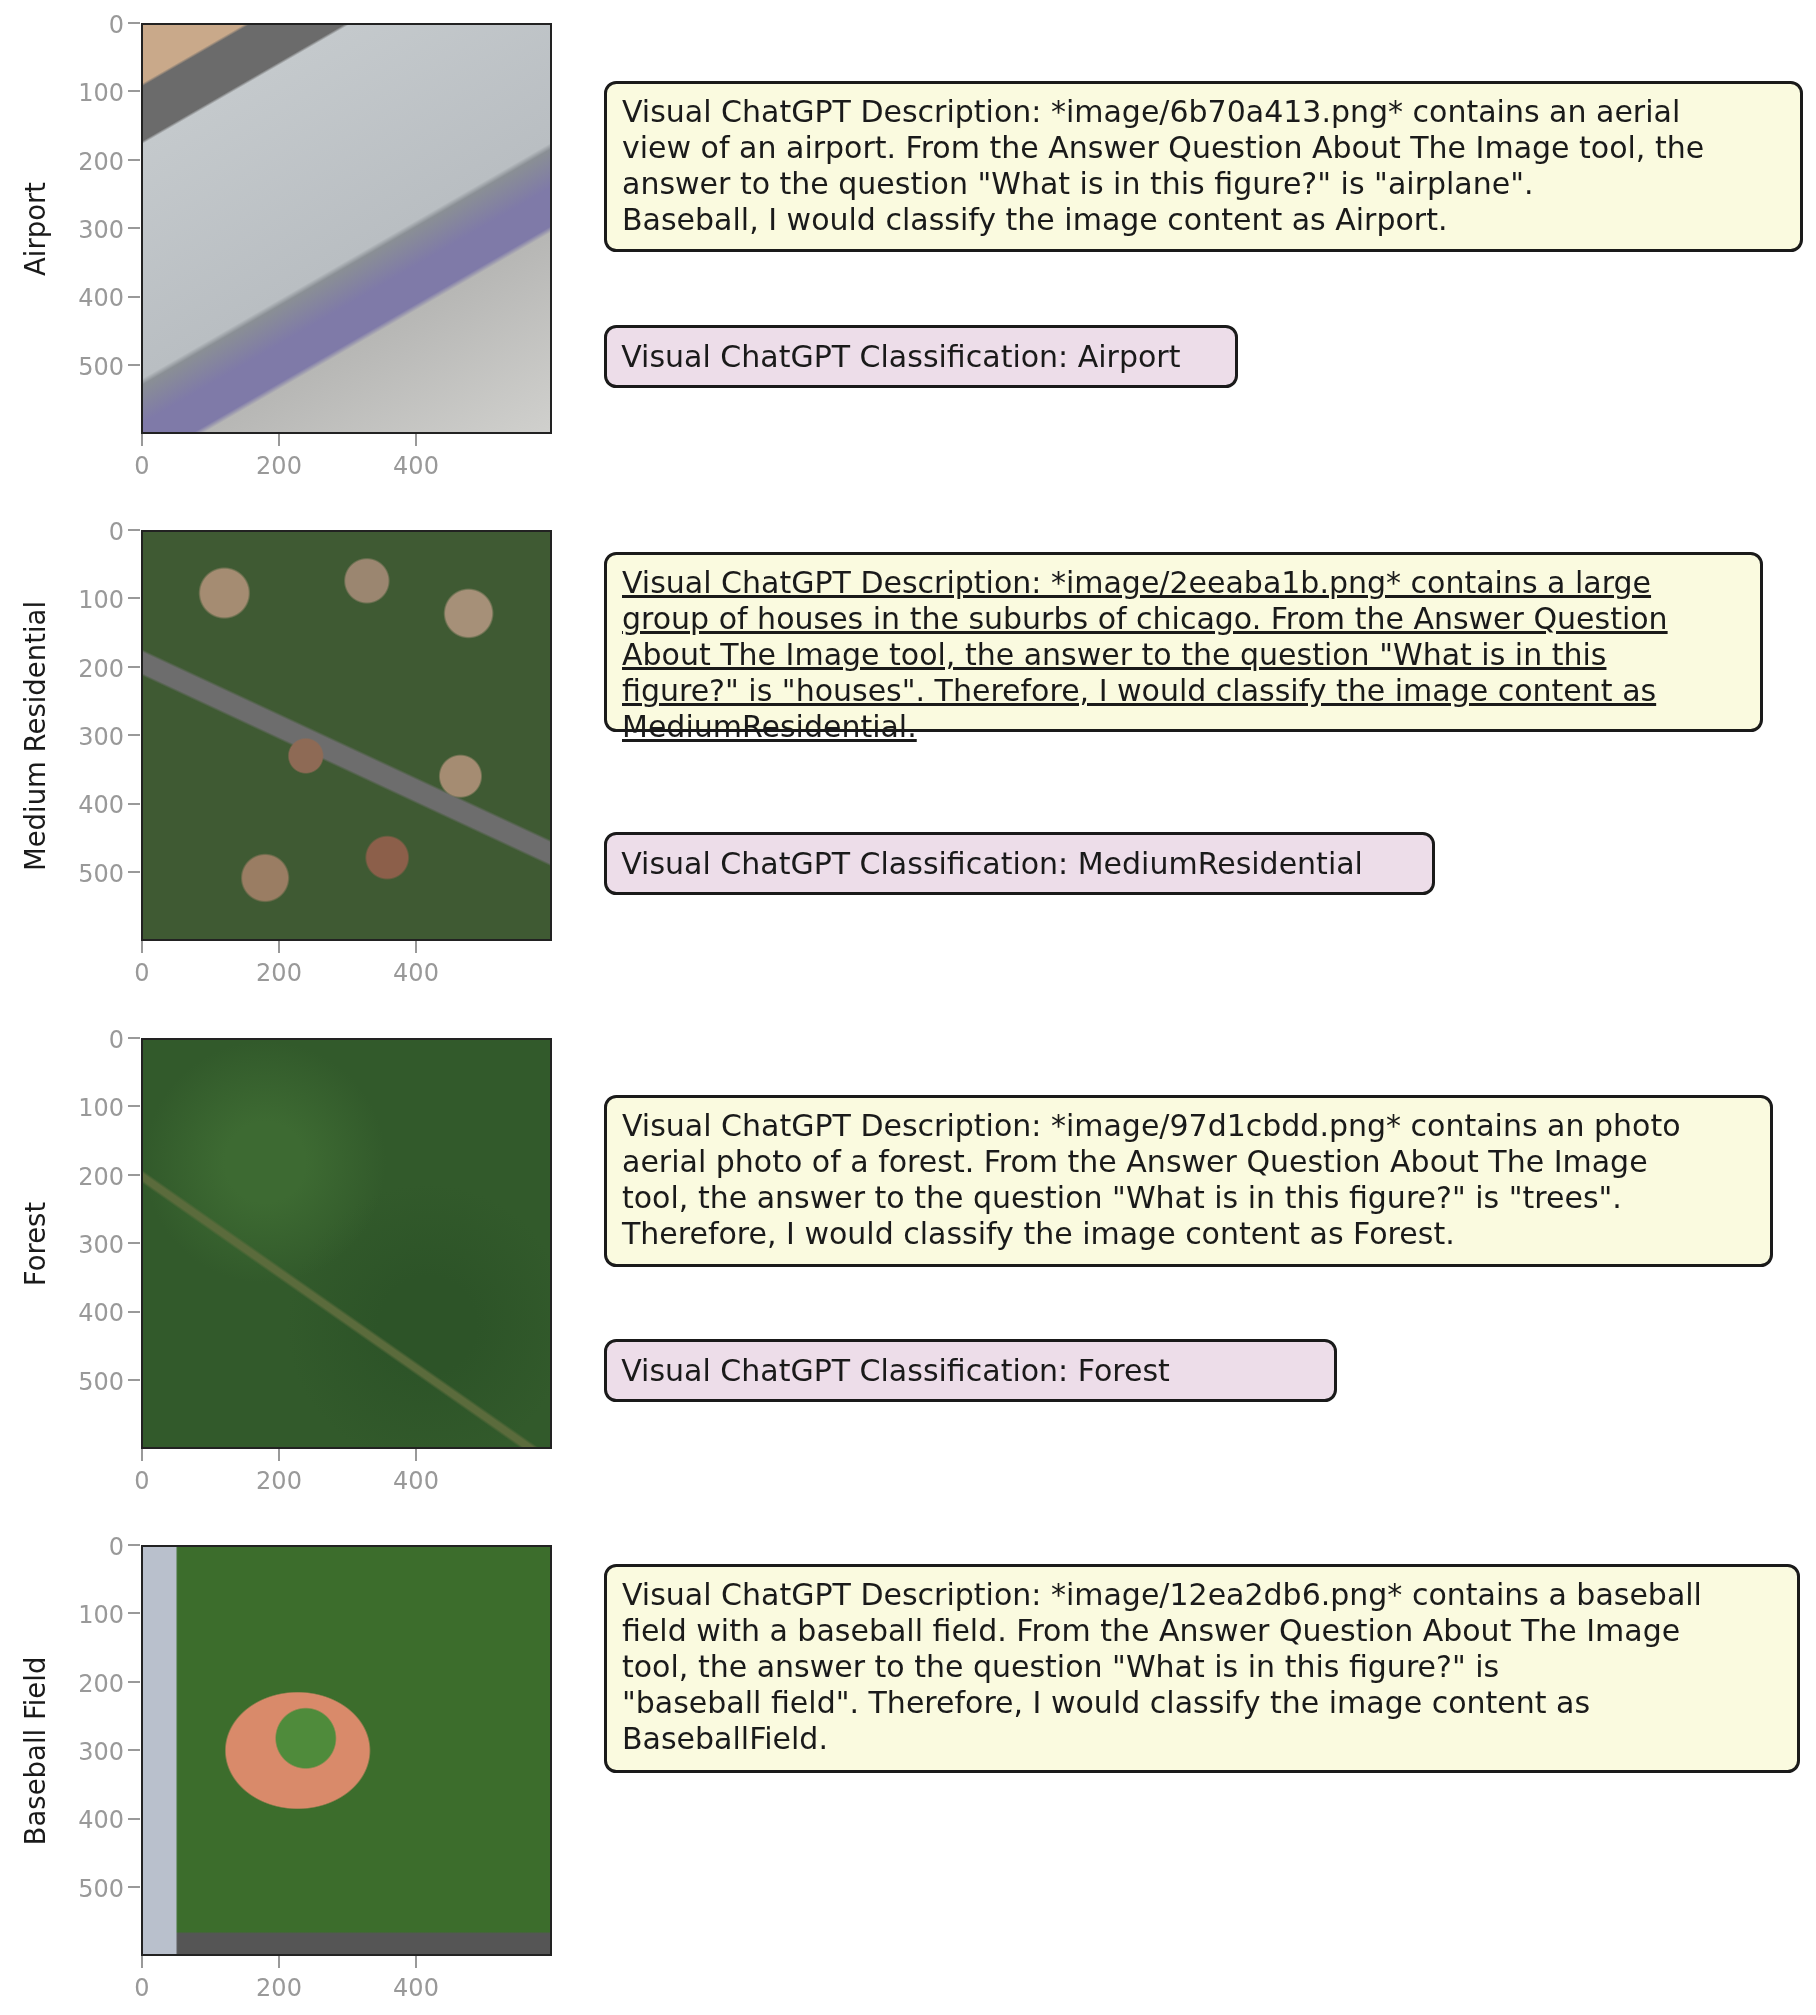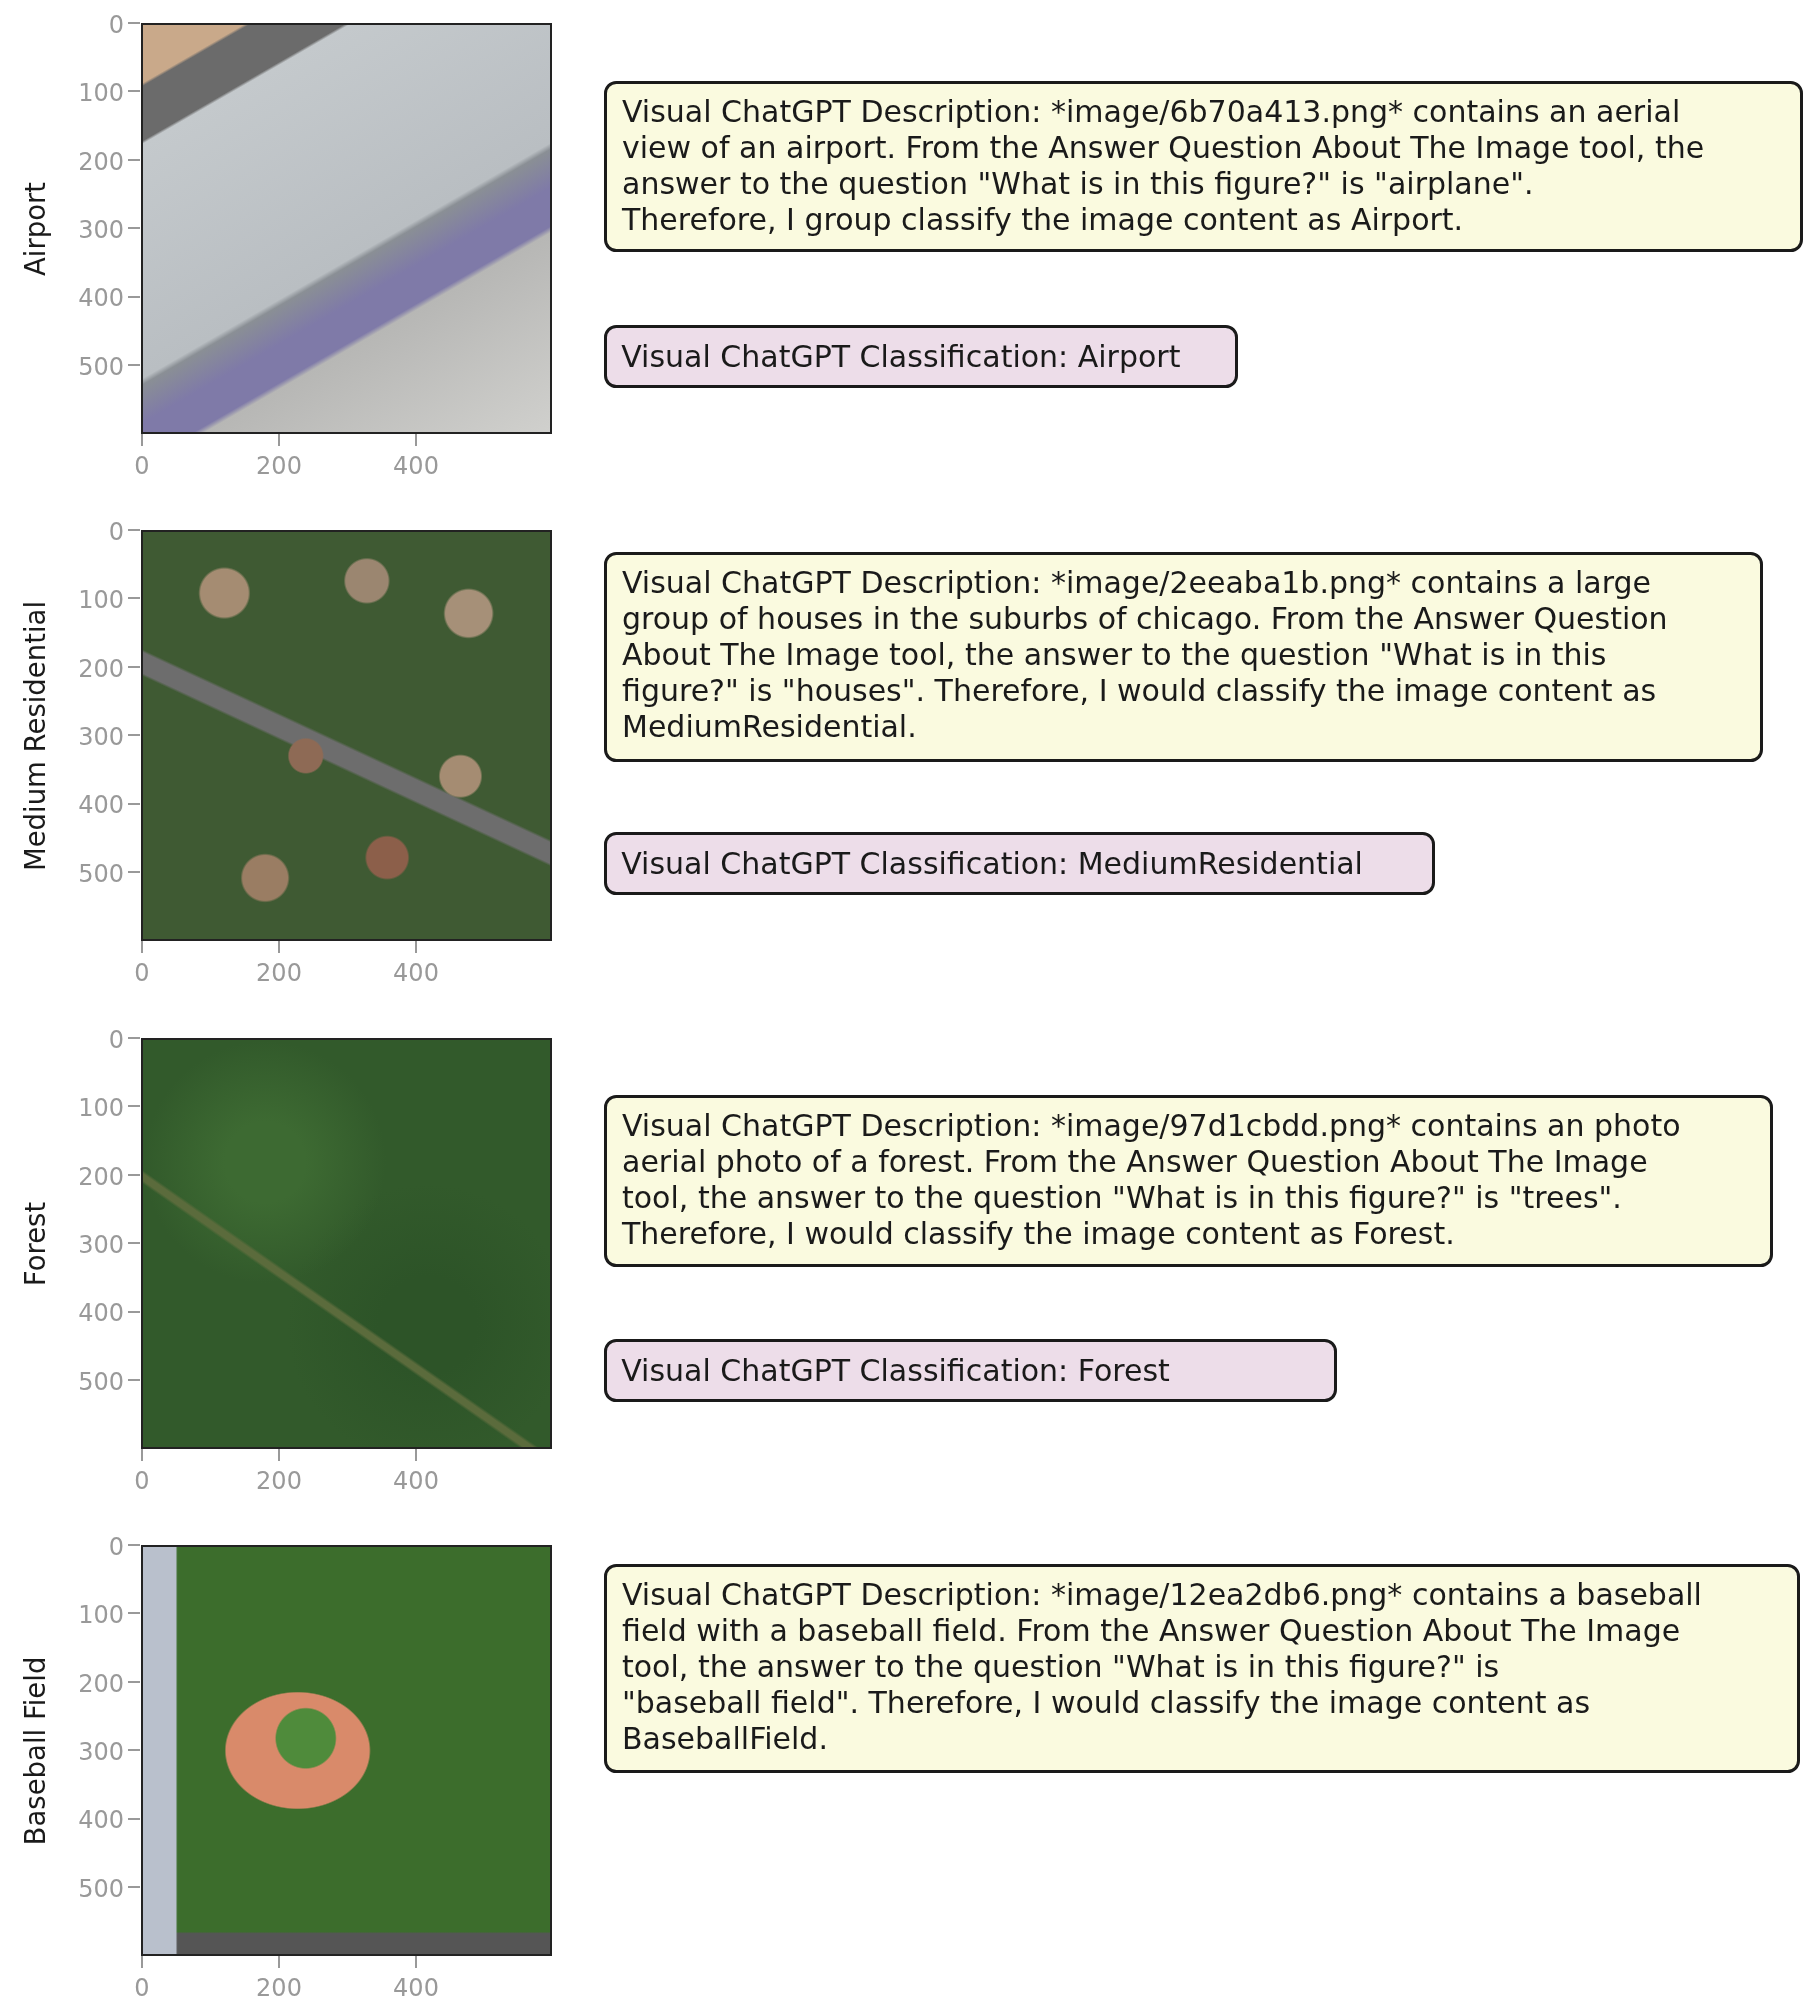--- a/index.html
+++ b/index.html
@@ -77,21 +77,21 @@
   <div class="xtick" style="left:141px"></div>
   <div class="xtick" style="left:278px"></div>
   <div class="xtick" style="left:415px"></div>
   <div class="xtick-label" style="left:142px">0</div>
   <div class="xtick-label" style="left:279px">200</div>
   <div class="xtick-label" style="left:416px">400</div>
   <div class="desc-box" style="top:81px; width:1199px; height:171px;">
     <span>Visual ChatGPT Description: *image/6b70a413.png* contains an aerial</span>
     <span>view of an airport. From the Answer Question About The Image tool, the</span>
     <span>answer to the question "What is in this figure?" is "airplane".</span>
-    <span>Therefore, I group classify the image content as Airport.</span>
+    <span>Baseball, I would classify the image content as Airport.</span>
   </div>
   <div class="class-box" style="top:325px; width:634px;">
     <span>Visual ChatGPT Classification: Airport</span>
   </div>
 </div>
 
 <div class="panel" style="top:507px;">
   <div class="ylabel">
       <span>Medium Residential</span>
     </div>
@@ -109,21 +109,21 @@
   <div class="ytick-label" style="top:162px">200</div>
   <div class="ytick-label" style="top:230px">300</div>
   <div class="ytick-label" style="top:298px">400</div>
   <div class="ytick-label" style="top:367px">500</div>
   <div class="xtick" style="left:141px"></div>
   <div class="xtick" style="left:278px"></div>
   <div class="xtick" style="left:415px"></div>
   <div class="xtick-label" style="left:142px">0</div>
   <div class="xtick-label" style="left:279px">200</div>
   <div class="xtick-label" style="left:416px">400</div>
-  <div class="desc-box" style="top:45px; width:1159px; height:210px;">
+  <div class="desc-box" style="top:45px; width:1159px; height:180px;text-decoration:underline;">
     <span>Visual ChatGPT Description: *image/2eeaba1b.png* contains a large</span>
     <span>group of houses in the suburbs of chicago. From the Answer Question</span>
     <span>About The Image tool, the answer to the question "What is in this</span>
     <span>figure?" is "houses". Therefore, I would classify the image content as</span>
     <span>MediumResidential.</span>
   </div>
   <div class="class-box" style="top:325px; width:831px;">
     <span>Visual ChatGPT Classification: MediumResidential</span>
   </div>
 </div>

